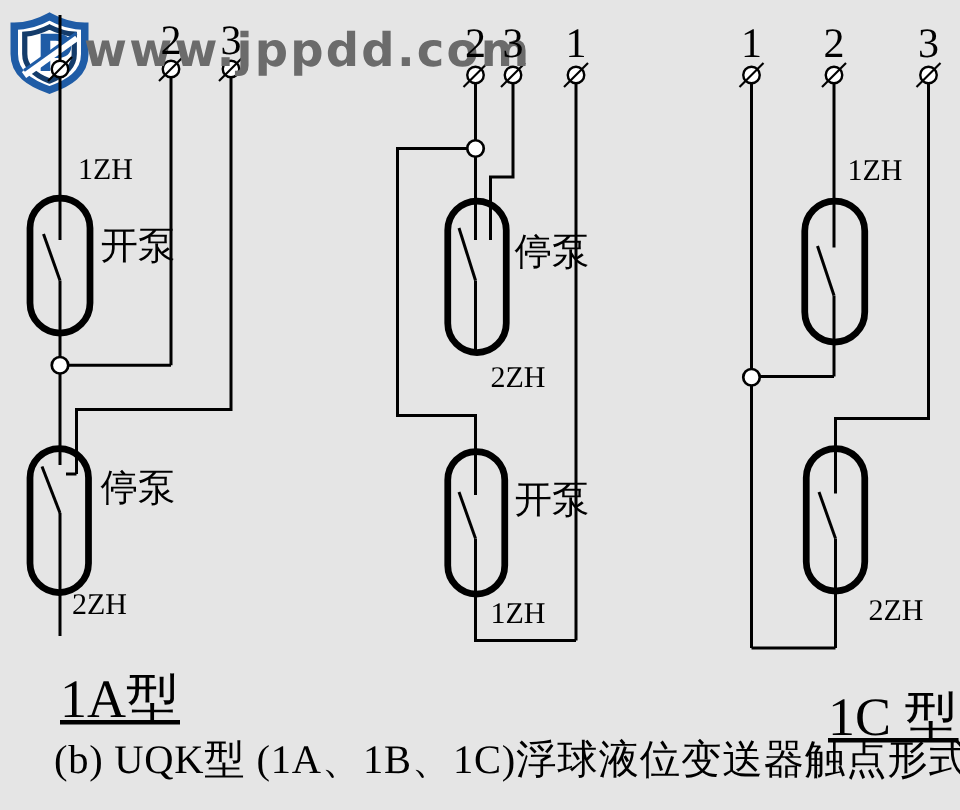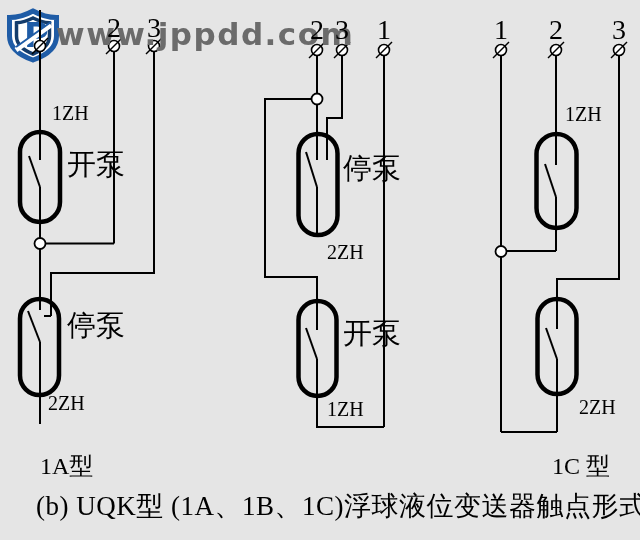--- a/index.html
+++ b/index.html
@@ -2,22 +2,22 @@
 <html><head>
 <meta charset="utf-8">
 <style>
   html,body{margin:0;padding:0;background:#fff;}
   #stage{position:relative;width:640px;height:540px;background:#e5e5e5;overflow:hidden;
          font-family:"Liberation Serif","DejaVu Serif",serif;color:#000;}
   #stage svg{position:absolute;left:0;top:0;}
   .txt{position:absolute;white-space:pre;}
   .num{font-size:28px;width:30px;text-align:center;line-height:28px;}
   .tag{font-size:20px;line-height:28px;}
-  .vlabel{font-size:29px;width:28px;line-height:27px;word-break:break-all;text-align:center;}
-  .type{font-size:24px;line-height:28px;}
+  .vlabel{font-size:25px;width:28px;line-height:27px;word-break:break-all;text-align:center;}
+  .type{font-size:36px;line-height:28px;text-decoration:underline;}
   .caption{font-size:27px;line-height:30px;letter-spacing:0.5px;}
   .wm{font-family:"DejaVu Sans","Liberation Sans",sans-serif;font-weight:700;
       font-size:31px;letter-spacing:1.5px;line-height:34px;}
 </style>
 </head>
 <body>
 
 <div id="stage">
 
   <svg width="640" height="540" viewBox="0 0 640 540">
@@ -136,17 +136,17 @@
 
   <div class="txt vlabel" style="left:343px;top:155px;">停泵</div>
   <div class="txt tag" style="left:327px;top:238px;">2ZH</div>
   <div class="txt vlabel" style="left:343px;top:320px;">开泵</div>
   <div class="txt tag" style="left:327px;top:395px;">1ZH</div>
 
   <div class="txt tag" style="left:565px;top:100px;">1ZH</div>
   <div class="txt tag" style="left:579px;top:393px;">2ZH</div>
 
   <div class="txt type" style="left:40px;top:452px;">1A型</div>
-  <div class="txt type" style="left:552px;top:452px;">1C 型</div>
+  <div class="txt type" style="left:552px;top:464px;">1C 型</div>
 
   <div class="txt caption" style="left:36px;top:491px;">(b) UQK型 (1A、1B、1C)浮球液位变送器触点形式</div>
 
 </div>
 
 </body></html>

